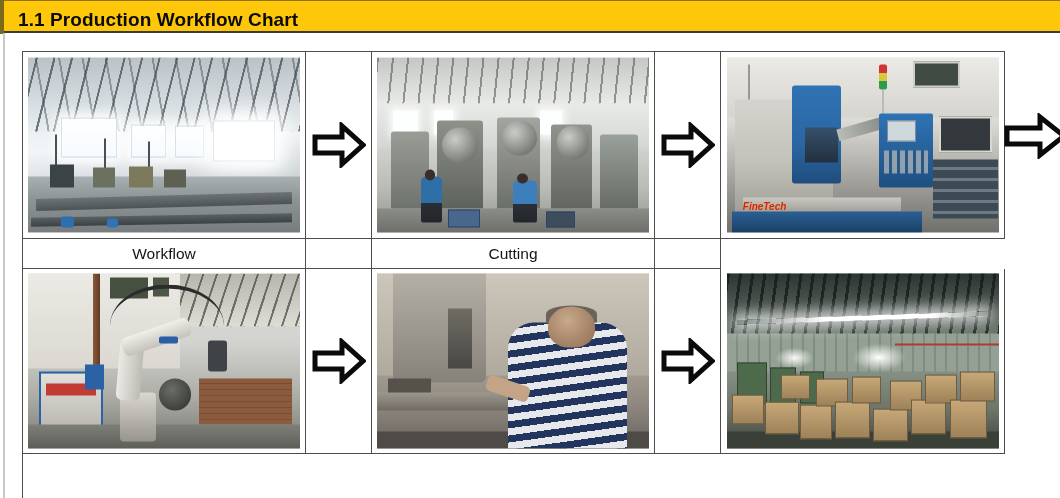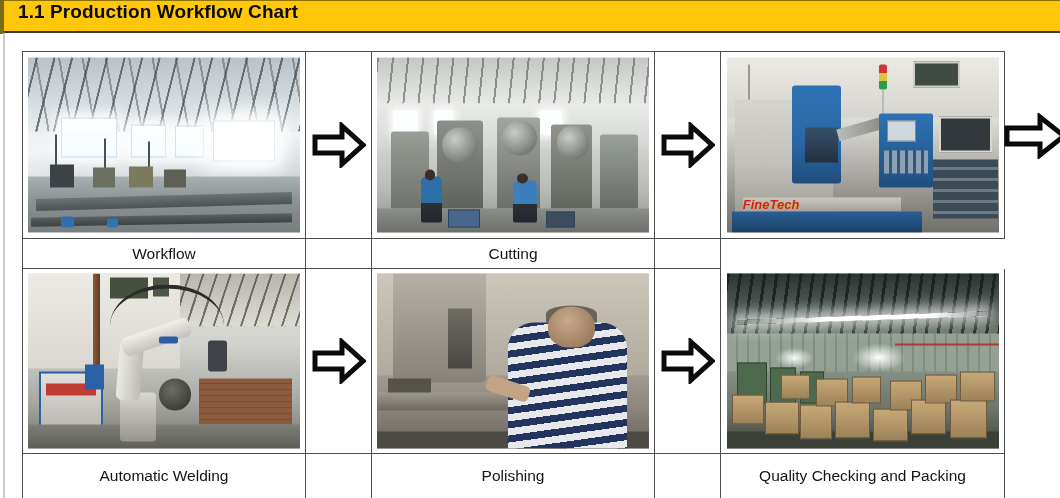--- a/index.html
+++ b/index.html
@@ -13,21 +13,21 @@
   
   .edge-left{
     position:absolute;left:0;top:0;width:4px;height:34px;background:#7a6a1a;
   }
   .titlebar{
     position:absolute;left:4px;top:0;width:1056px;height:33px;
     background:#FFC709;
     border-top:1px solid #8d7405;
     border-bottom:2px solid #3a3a3a;
     box-sizing:border-box;
-    display:flex;align-items:flex-start;
+    display:flex;align-items:flex-end;
   }
   .titlebar .t{
     font-size:19px;font-weight:bold;color:#0b0b0b;
     padding-left:14px;letter-spacing:.1px;white-space:nowrap;
   }
   .spine{
     position:absolute;left:3px;top:33px;width:2px;height:465px;background:#c9c9c9;
   }
 
   
@@ -180,21 +180,21 @@
   .p3 .keys{position:absolute;left:58%;bottom:34%;width:16%;height:13%;
     background:repeating-linear-gradient(90deg,#9aa8b4 0 5px,#2a5883 5px 8px);opacity:.9;}
   .p3 .mon{position:absolute;left:78%;bottom:46%;width:18%;height:18%;background:#32383c;border:2px solid #d9d7d2;}
   .p3 .lamp{position:absolute;left:56%;top:4%;width:3%;height:14%;
     background:linear-gradient(180deg,#d03434 0%,#d03434 34%,#d8c93c 34%,#d8c93c 67%,#2f9b4a 67%,#2f9b4a 100%);border-radius:2px;}
   .p3 .lamppole{position:absolute;left:57%;top:18%;width:2px;height:16%;background:#b9bcb6;}
   .p3 .base{position:absolute;left:2%;bottom:0;width:70%;height:12%;background:linear-gradient(180deg,#2a5f95,#1b3f65);}
   .p3 .bed{position:absolute;left:6%;bottom:12%;width:58%;height:8%;background:linear-gradient(180deg,#c9c8c2,#a1a09a);}
   .p3 .shelf{position:absolute;left:76%;bottom:8%;width:24%;height:34%;
     background:repeating-linear-gradient(180deg,#3c4a55 0 8px,#6d7a84 8px 11px);}
-  .p3 .logo{position:absolute;left:6%;bottom:12%;font-size:13px;font-weight:bold;font-style:italic;color:#cf2222;text-shadow:0 0 1px #f4c20d;}
+  .p3 .logo{position:absolute;left:6%;bottom:12%;font-size:10px;font-weight:bold;font-style:italic;color:#cf2222;text-shadow:0 0 1px #f4c20d;}
   .p3 .ycast{position:absolute;left:30%;bottom:30%;width:14%;height:14%;background:radial-gradient(ellipse,rgba(226,190,60,.55),rgba(226,190,60,0) 70%);}
 
   
   .p4{background:linear-gradient(180deg,#dfe0dc 0%,#d2d3ce 40%,#a9aaa4 72%,#75766f 100%);}
   .p4 .roof{position:absolute;right:0;top:0;width:46%;height:30%;
     background:repeating-linear-gradient(108deg, rgba(70,66,58,.7) 0 2px, rgba(0,0,0,0) 2px 13px),
                linear-gradient(180deg,#b7b5ad,#ddddd6);}
   .p4 .wall{position:absolute;left:0;top:0;width:56%;height:54%;background:linear-gradient(180deg,#eceae4,#dad8d1);}
   .p4 .dark{position:absolute;left:30%;top:2%;width:14%;height:12%;background:#46503f;}
   .p4 .dark2{position:absolute;left:46%;top:2%;width:6%;height:11%;background:#4c5644;}
@@ -469,33 +469,20 @@
             <div class="box" style="left:73%;bottom:26%;width:11%;height:15%;"></div>
             <div class="box" style="left:82%;bottom:6%;width:13%;height:21%;"></div>
             <div class="box" style="left:86%;bottom:27%;width:12%;height:16%;"></div>
             <div class="box" style="left:20%;bottom:28%;width:10%;height:13%;"></div>
           </div>
         </div>
       </div>
 
     </div>
 
-    <div class="row r2b">
-      <div class="cell c-img">
-        <div class="label">Automatic Welding</div>
-      </div>
-      <div class="cell c-arrow"></div>
-      <div class="cell c-img">
-        <div class="label">Polishing</div>
-      </div>
-      <div class="cell c-arrow"></div>
-      <div class="cell c-img3">
-        <div class="label" style="max-width:215px;">Quality Checking and Packing</div>
-      </div>
-    </div>
 
   </div>
 
   <div class="arrow-out">
     <span>
       <svg class="arrow-svg" width="66" height="46" viewBox="0 0 66 46" aria-hidden="true">
         <polygon points="3,15 36,15 36,4 60,23 36,42 36,31 3,31" fill="#ffffff" stroke="#0a0a0a" stroke-width="5" stroke-linejoin="miter"></polygon>
       </svg>
     </span>
   </div>

